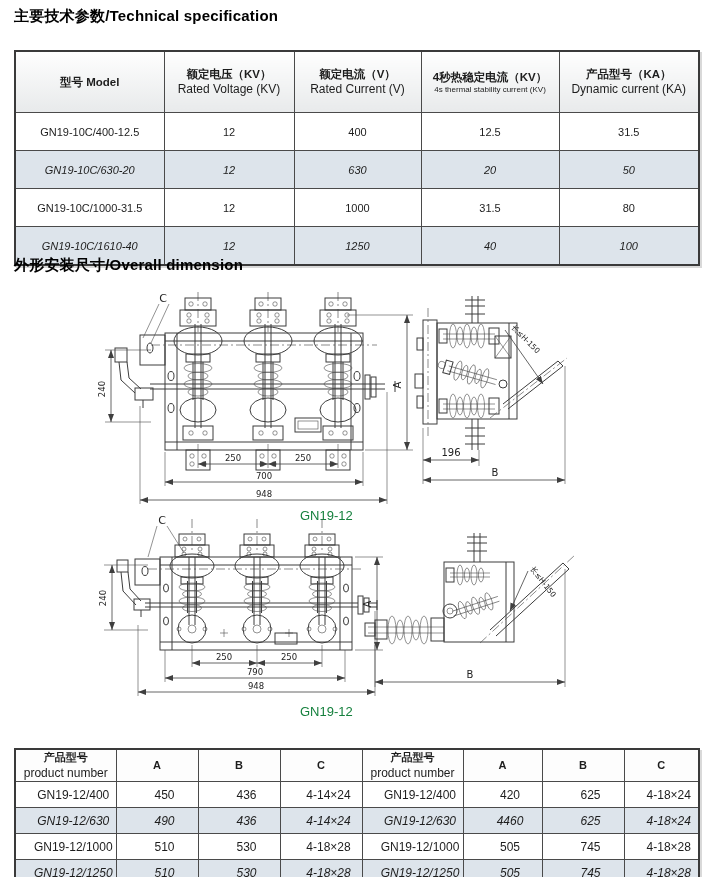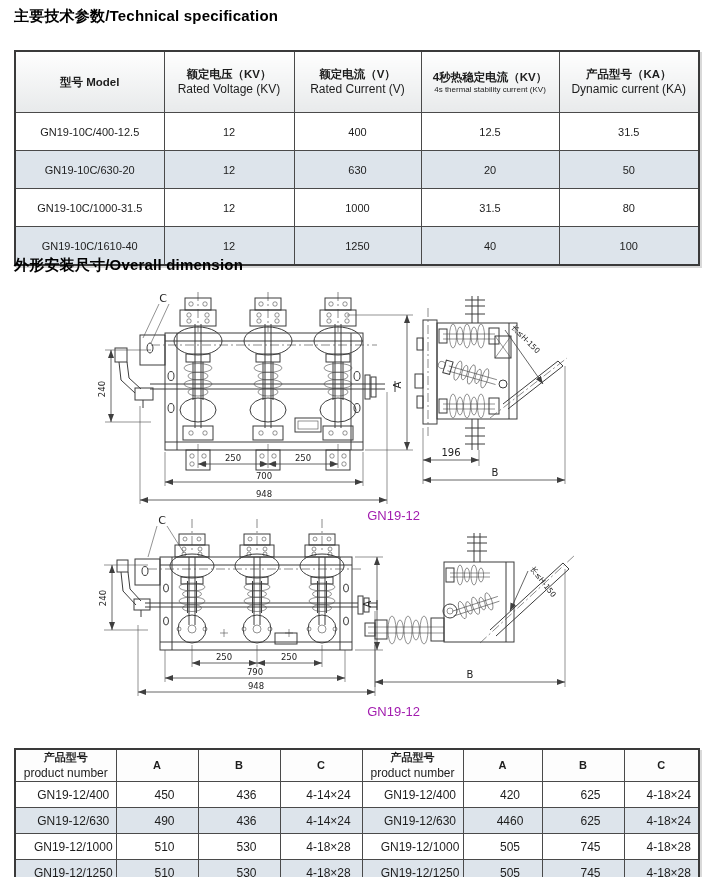--- a/index.html
+++ b/index.html
@@ -15,23 +15,23 @@
   #spec-table{top:31px;width:684px;margin-top:19px;}
   #spec-table th{height:60px;background:linear-gradient(#fefefe,#e8eaeb);}
   #spec-table td{height:37px;font-size:11px;}
   #dim-table{top:736px;width:684px;margin-top:12px;}
   #dim-table th{height:31px;background:#fdfdfd;}
   #dim-table td{height:25px;font-size:12px;padding-left:15px;}
   th .zh{font-size:11.5px;font-weight:bold;line-height:1.25;}
   th .en{font-size:12px;font-weight:normal;line-height:1.2;margin-top:1px;white-space:nowrap;}
   #spec-table th:nth-child(4) .en{font-size:8px;}
   #dim-table th .zh{font-size:11px;}
-  tr.alt td{background:#dde4eb;}
-
-  .gn-caption{position:absolute;width:120px;text-align:right;font-size:13px;color:#a21caf;}
+  tr.alt td{background:#dde4eb;font-style:italic;}
+
+  .gn-caption{position:absolute;width:120px;text-align:left;font-size:13px;color:#15803d;}
   #cap1{left:300px;top:508px;}
   #cap2{left:300px;top:704px;}
 
   svg{position:absolute;overflow:visible;}
   .ln{stroke:#3d3d3d;stroke-width:1;fill:none;}
   .thin{stroke:#4a4a4a;stroke-width:.6;fill:none;}
   .dim{stroke:#3f3f3f;stroke-width:.8;fill:none;}
   .cl{stroke:#5a5a5a;stroke-width:.7;fill:none;stroke-dasharray:9 3 2 3;}
   text{font-family:"DejaVu Sans",sans-serif;fill:#222;}
   .dimtxt{font-size:10px;}

